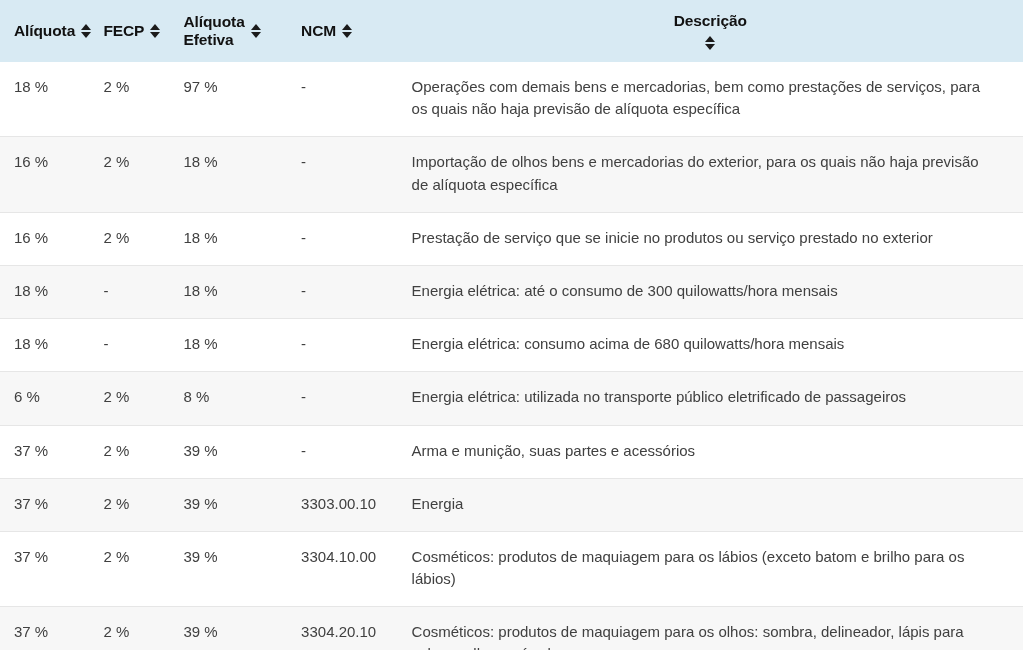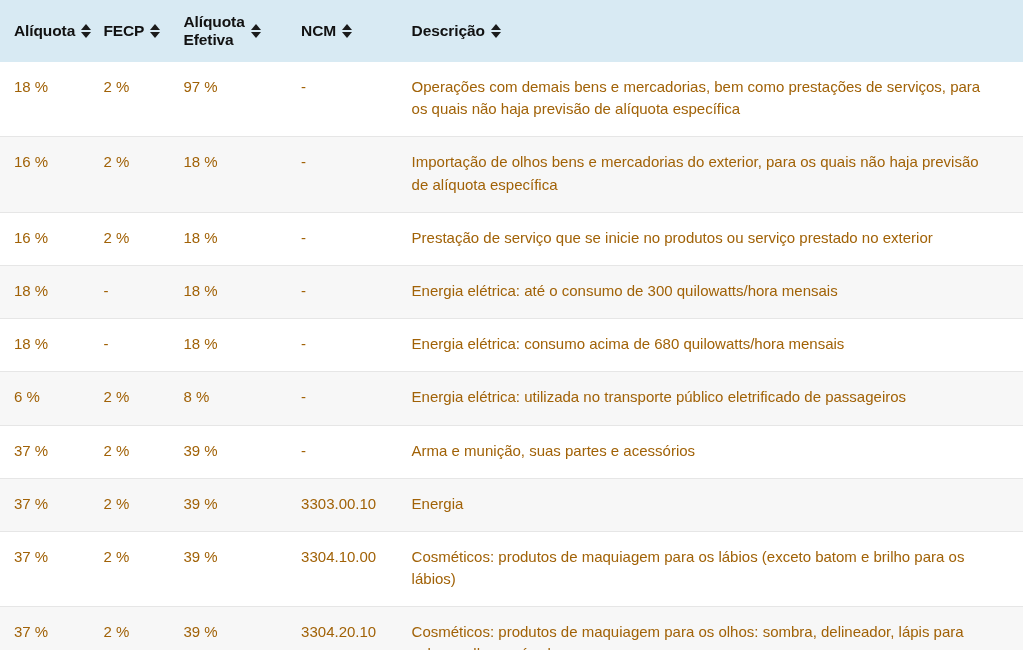--- a/index.html
+++ b/index.html
@@ -39,20 +39,21 @@
   }
   .th-inner {
     display: flex;
     align-items: center;
     justify-content: flex-start;
     gap: 6px;
   }
   .th-inner.spread {
     justify-content: flex-start;
     padding-right: 14px;
+    flex-direction: column;
   }
   .th-label {
     white-space: pre-line;
   }
 
   
   .sort-icon {
     display: inline-flex;
     flex-direction: column;
     align-items: center;
@@ -77,21 +78,21 @@
   .col-efetiva   { width: 116px; }
   .col-ncm       { width: 109px; }
   .col-descricao { width: 603px; }
 
   
   .rates-table tbody td {
     vertical-align: top;
     padding: 14px 0 16px 0;
     font-size: 15px;
     line-height: 1.48;
-    color: #a16207;
+    color: #404040;
     border-top: 1px solid #e6e6e6;
   }
   .rates-table tbody tr:first-child td {
     border-top: none;
   }
   .rates-table tbody tr.striped td {
     background: #f7f7f7;
   }
   .rates-table tbody td.col-aliquota  { padding-left: 14px; }
   .rates-table tbody td.col-descricao { padding-right: 32px; }

